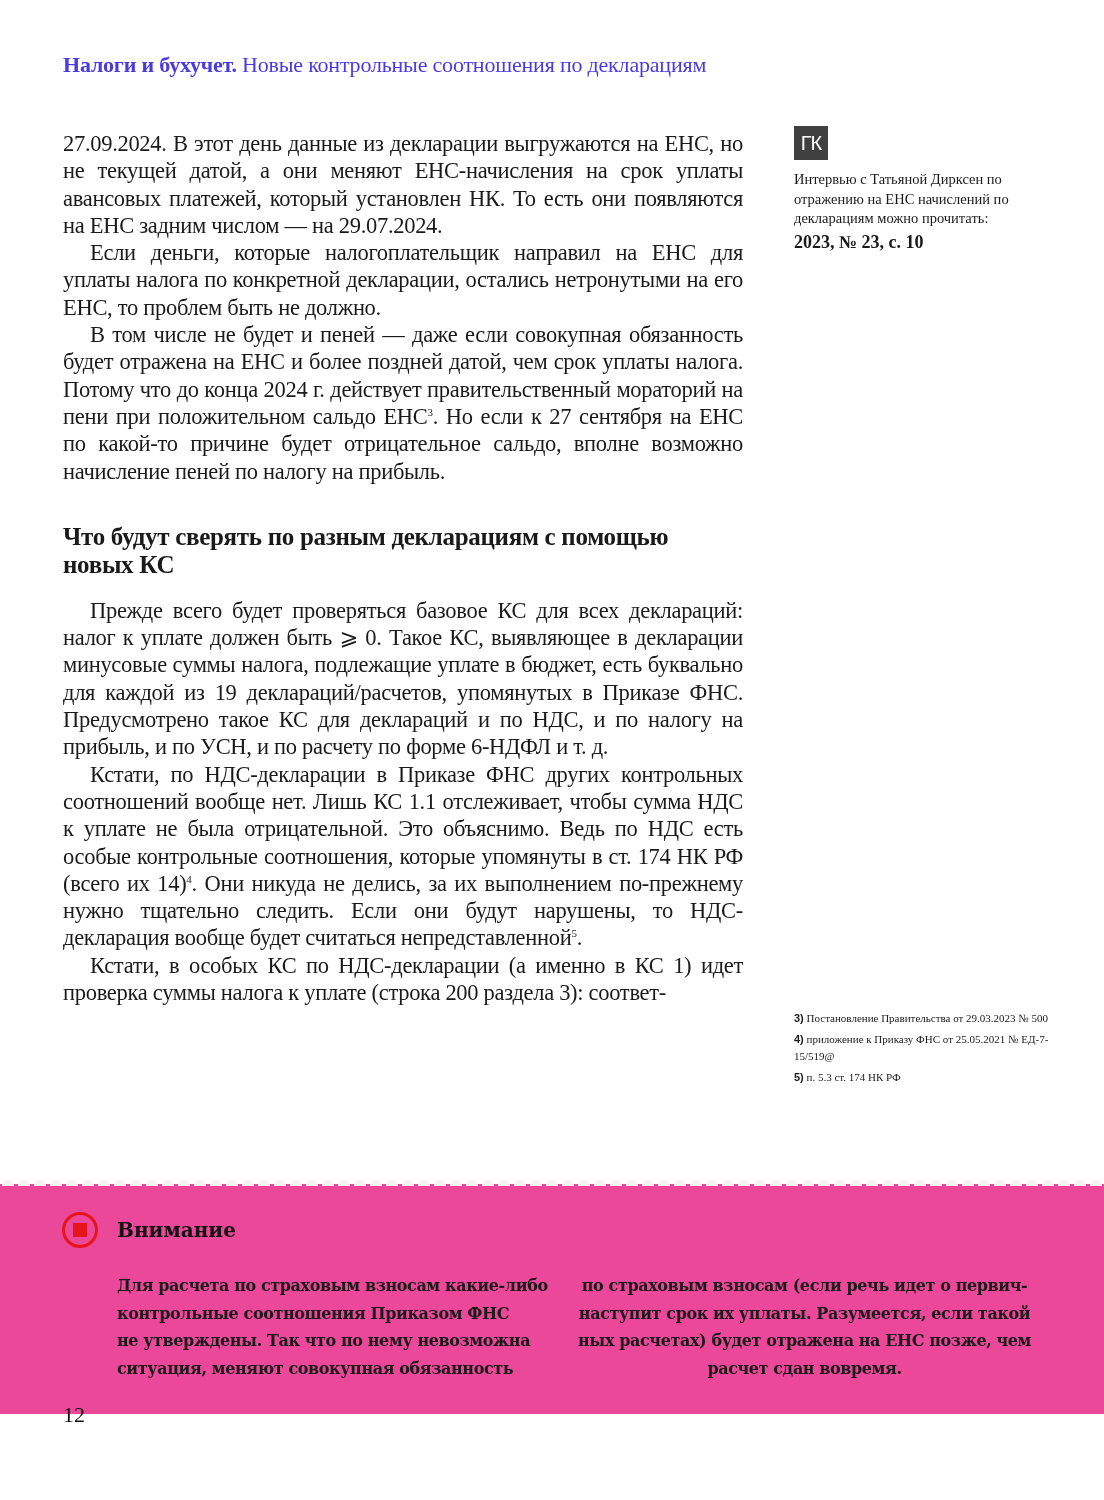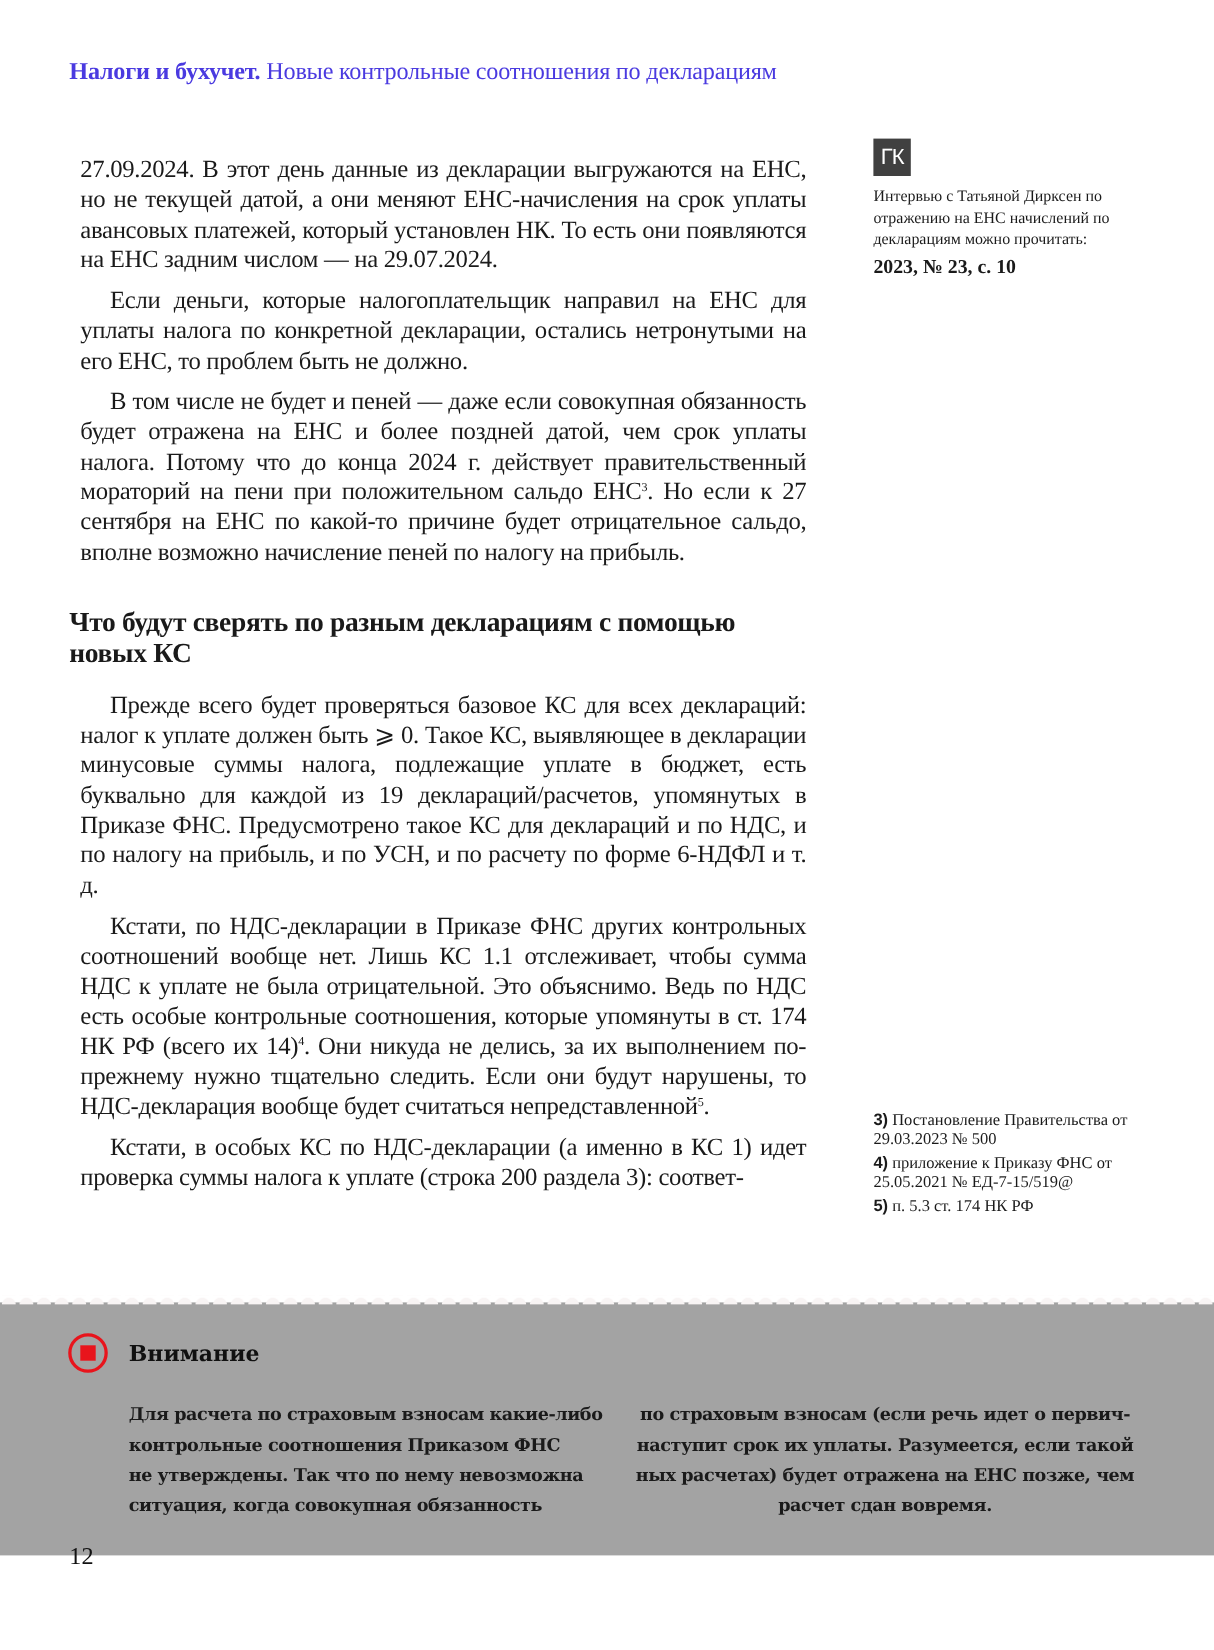--- a/index.html
+++ b/index.html
@@ -22,21 +22,21 @@
       letter-spacing: -0.2px;
     }
     .running-head .section { font-weight: bold; }
     .main {
       position: absolute;
       left: 63px;
       top: 130px;
       width: 680px;
     }
     .main p {
-      margin: 10px;
+      margin: 0;
       font-size: 22.5px;
       line-height: 27.3px;
       text-align: justify;
       letter-spacing: -0.3px;
     }
     .main p.indent { text-indent: 27px; }
     .main h2 {
       margin: 38px 0 18px 0;
       font-size: 25px;
       line-height: 28px;
@@ -70,33 +70,33 @@
       font-size: 18px;
       line-height: 22px;
       font-weight: bold;
       margin-top: 2px;
     }
     .footnotes {
       position: absolute;
       left: 794px;
       top: 1010px;
       width: 260px;
-      font-size: 15px;
+      font-size: 11px;
       line-height: 17px;
       color: #1a1a1a;
     }
     .footnotes .fn { margin-bottom: 4px; }
     .footnotes .fn-num { font-weight: bold; font-family: "Liberation Sans", "DejaVu Sans", sans-serif; }
     .attention {
       position: absolute;
       left: 0;
       top: 1184px;
       width: 1104px;
       height: 230px;
-      background: #a3a3a3;
+      background: #ec4899;
     }
     .attention .wave {
       position: absolute;
       top: -6px;
       left: 0;
       width: 1104px;
       height: 8px;
       background:
         radial-gradient(circle at 8px 8px, #f8f4f4 6px, transparent 6.5px) repeat-x;
       background-size: 16px 8px;
@@ -180,21 +180,21 @@
 <div class="attention">
   <div class="wave"></div>
   <div class="attn-icon">
       <div class="sq"></div>
     </div>
   <div class="attn-title">Внимание</div>
   <div class="attn-col left">
     <span class="line">Для расчета по страховым взносам какие-либо</span>
     <span class="line">контрольные соотношения Приказом ФНС</span>
     <span class="line">не утверждены. Так что по нему невозможна</span>
-    <span class="line">ситуация, когда совокупная обязанность</span>
+    <span class="line">ситуация, меняют совокупная обязанность</span>
   </div>
   <div class="attn-col right">
     <span class="line">по страховым взносам (если речь идет о первич-</span>
     <span class="line">наступит срок их уплаты. Разумеется, если такой</span>
     <span class="line">ных расчетах) будет отражена на ЕНС позже, чем</span>
     <span class="line">расчет сдан вовремя.</span>
   </div>
 </div>
 
 <div class="page-number">12</div>

